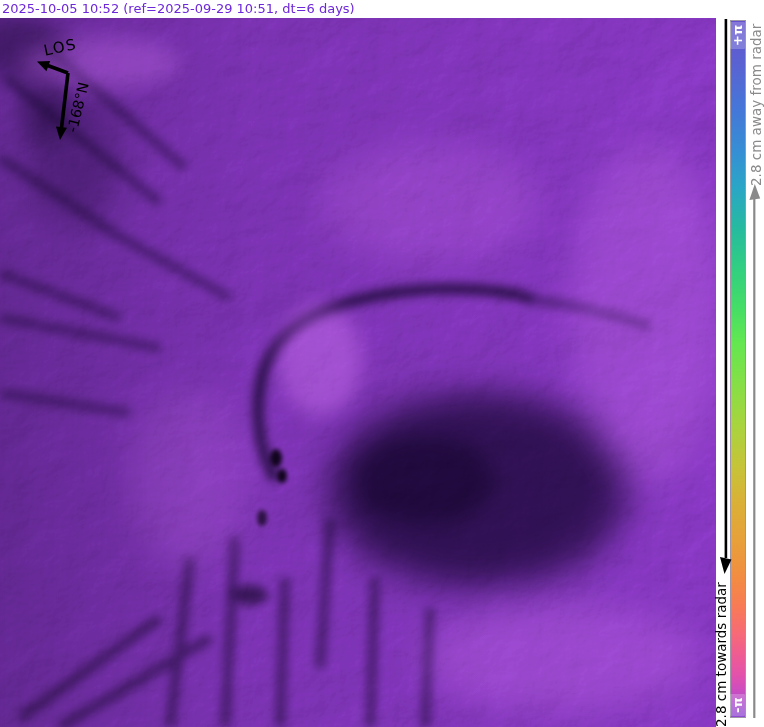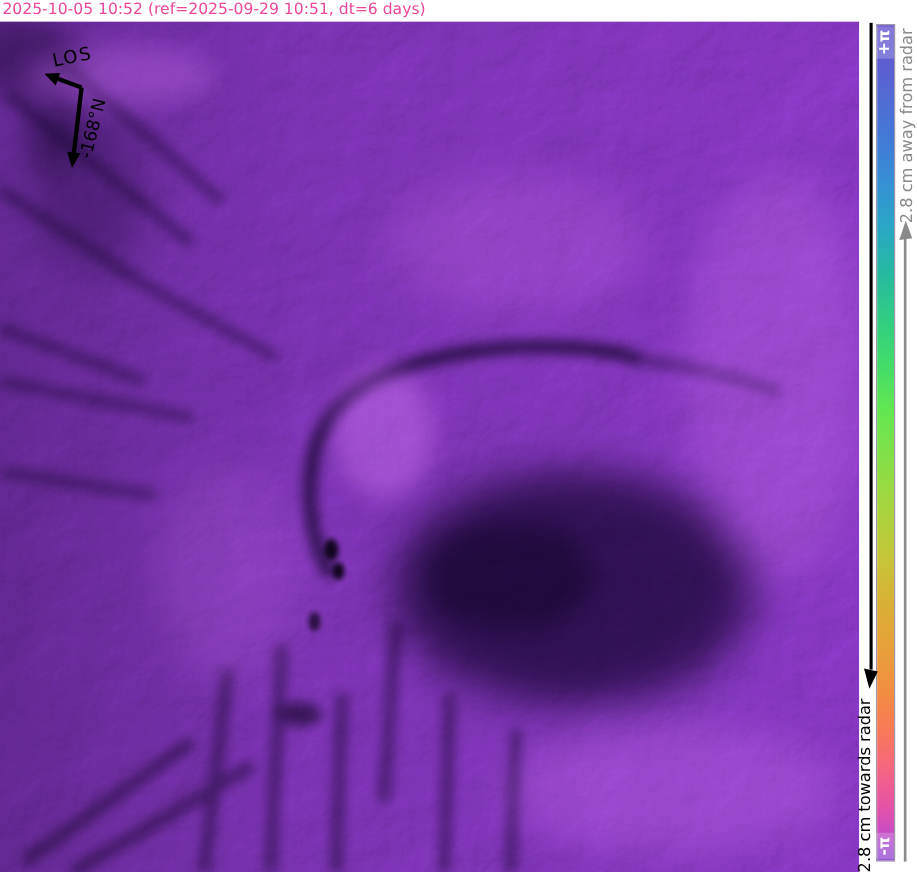--- a/index.html
+++ b/index.html
@@ -6,21 +6,21 @@
     margin: 0; padding: 0;
     width: 764px; height: 727px;
     background: #ffffff;
     overflow: hidden;
     font-family: "DejaVu Sans", "Liberation Sans", sans-serif;
   }
   .figure { position: relative; width: 764px; height: 727px; background: #fff; }
 
   .title {
     position: absolute; left: 2px; top: 1px;
-    font-size: 13px; color: #ec4899; white-space: nowrap;
+    font-size: 13px; color: #6d28d9; white-space: nowrap;
   }
 
   .map {
     position: absolute; left: 0; top: 18px;
     width: 716px; height: 709px; overflow: hidden;
   }
   .map svg.terrain { position: absolute; left: 0; top: 0; }
   .map svg.annot { position: absolute; left: 0; top: 0; }
 
   .los-label {

